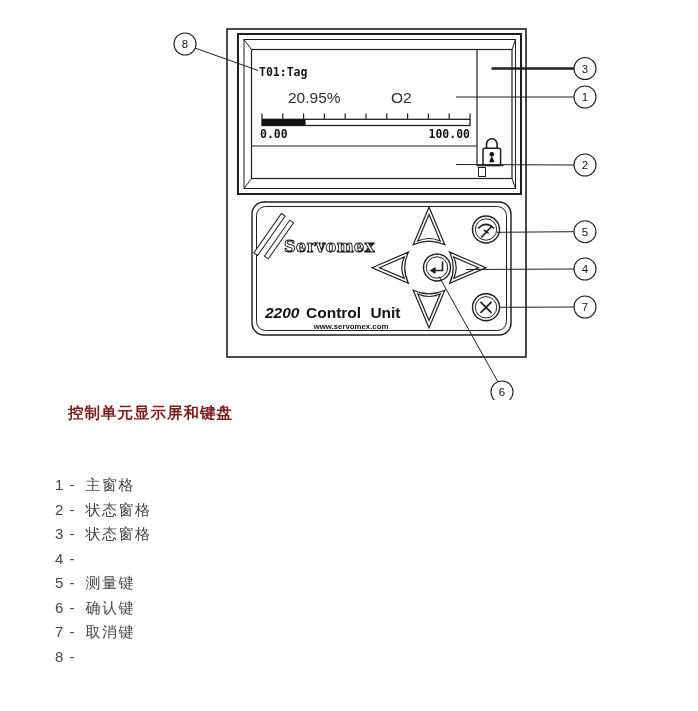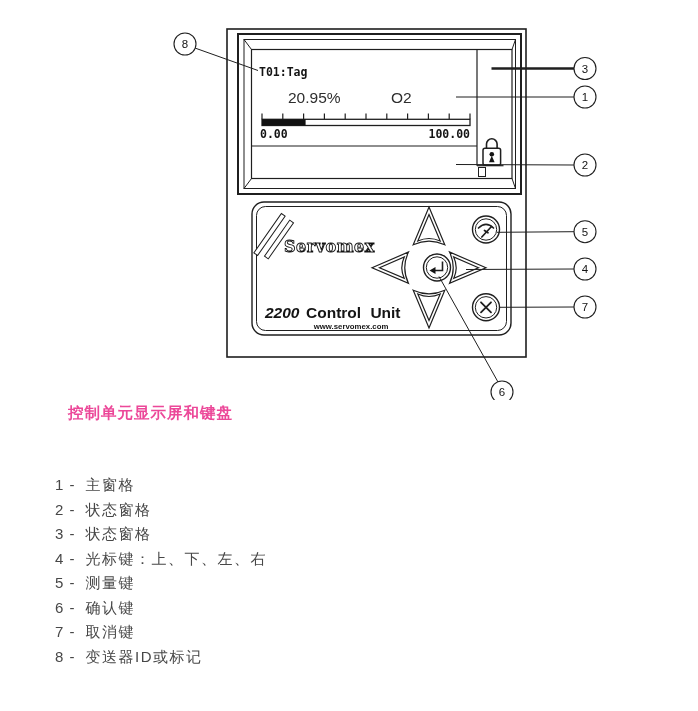--- a/index.html
+++ b/index.html
@@ -15,21 +15,21 @@
   .diagram-wrap{position:absolute;left:0;top:0;width:698px;height:400px;}
   svg text{user-select:none;}
 
   .fig-caption{
     position:absolute;
     left:68px;
     top:403px;
     font-size:15.5px;
     font-weight:bold;
     letter-spacing:1px;
-    color:#ec4899;
+    color:#7f1d1d;
     white-space:nowrap;
   }
   .legend{
     position:absolute;
     left:55px;
     top:476px;
     margin:0;padding:0;
     list-style:none;
     font-size:15px;
     color:#474747;
@@ -228,33 +228,31 @@
     <li>
       <span class="lg-num">2 -</span>
       <span class="lg-label">状态窗格</span>
     </li>
     <li>
       <span class="lg-num">3 -</span>
       <span class="lg-label">状态窗格</span>
     </li>
     <li>
       <span class="lg-num">4 -</span>
-      <span class="lg-label">光标键：上、下、左、右</span>
     </li>
     <li>
       <span class="lg-num">5 -</span>
       <span class="lg-label">测量键</span>
     </li>
     <li>
       <span class="lg-num">6 -</span>
       <span class="lg-label">确认键</span>
     </li>
     <li>
       <span class="lg-num">7 -</span>
       <span class="lg-label">取消键</span>
     </li>
     <li>
       <span class="lg-num">8 -</span>
-      <span class="lg-label">变送器ID或标记</span>
     </li>
   </ul>
 
 </div>
 
 </body></html>

